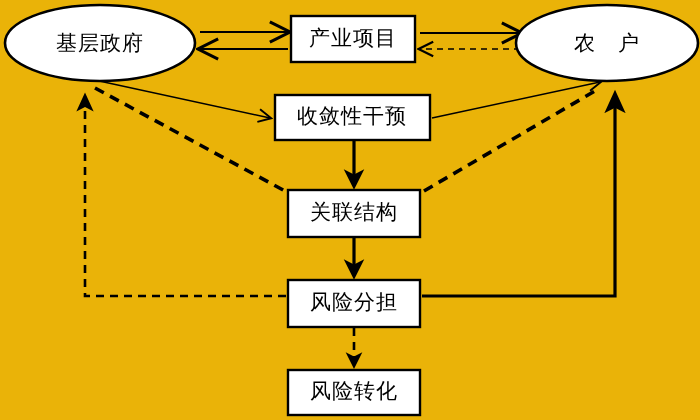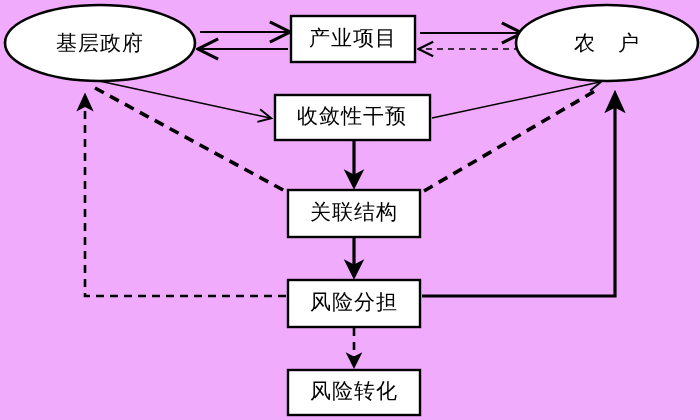--- a/index.html
+++ b/index.html
@@ -7,21 +7,21 @@
     padding: 0;
     background: #ffffff;
   }
   body {
     font-family: "Liberation Serif", "DejaVu Serif", serif;
   }
   #diagram-root {
     position: relative;
     width: 700px;
     height: 420px;
-    background: #f0abfc;
+    background: #eab308;
     overflow: hidden;
   }
   #diagram-svg {
     position: absolute;
     left: 0;
     top: 0;
     width: 700px;
     height: 420px;
   }
   .node-label {

